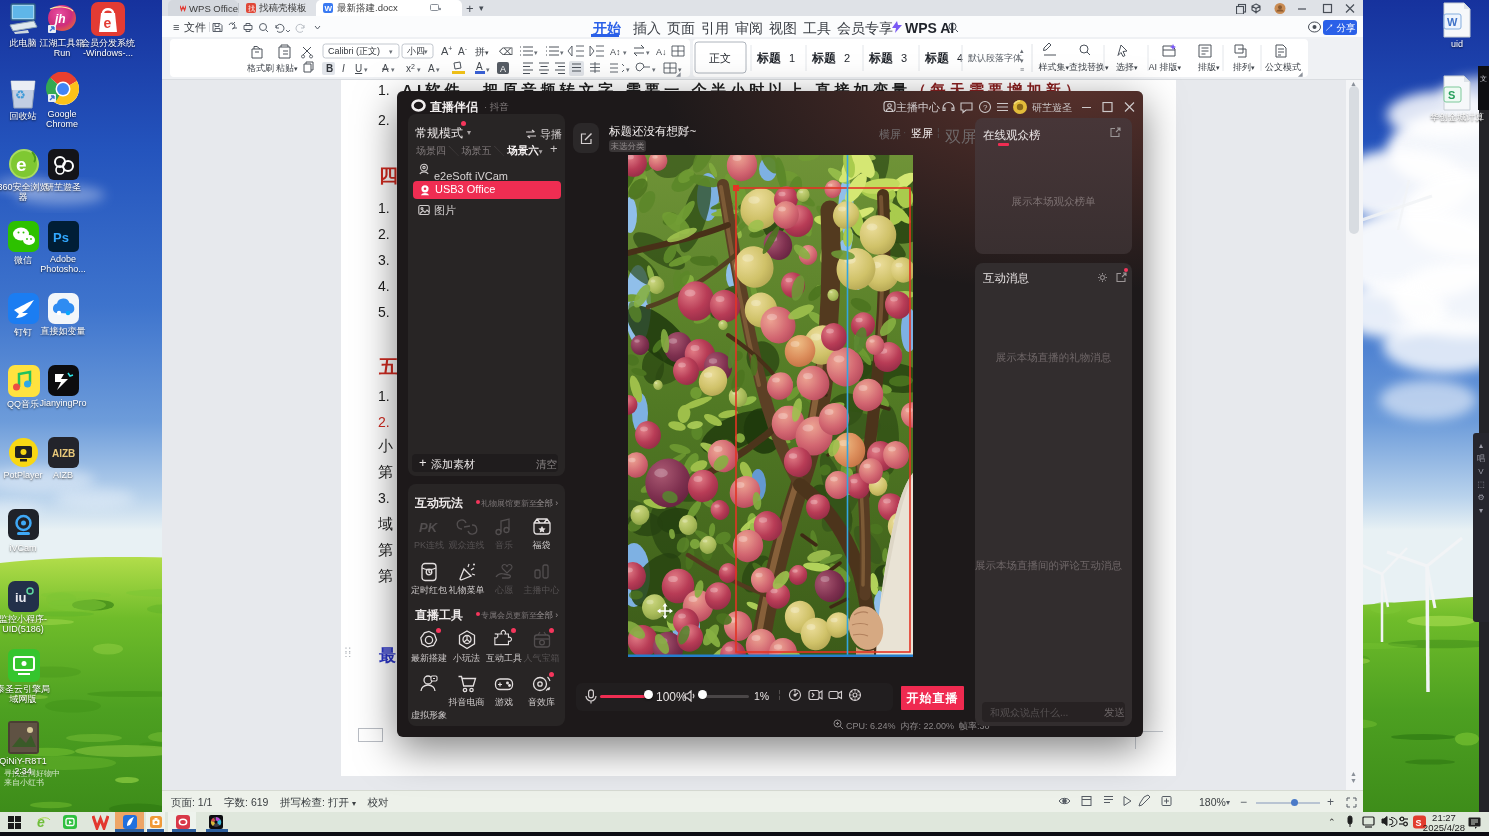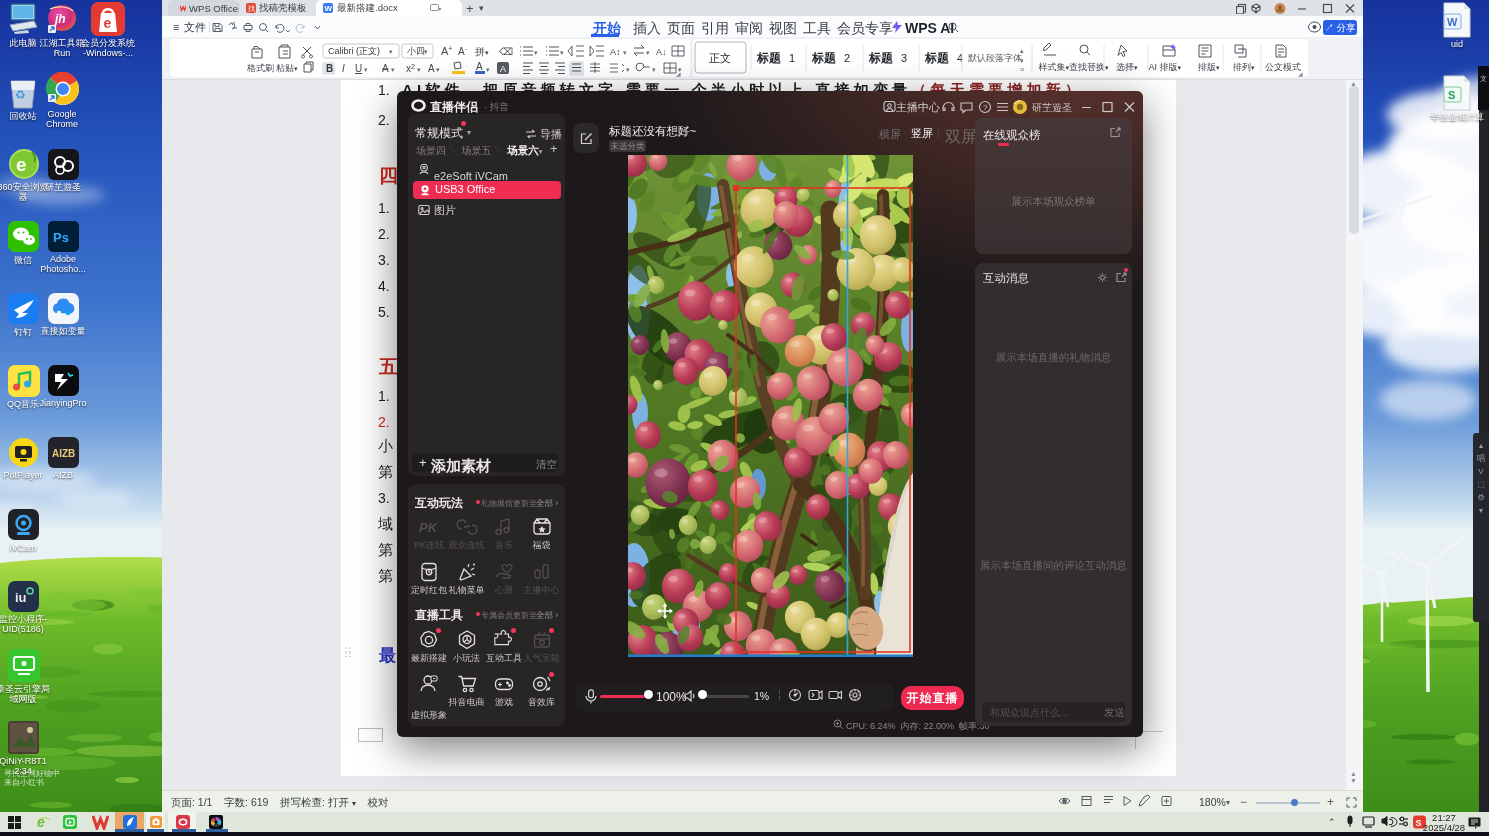--- a/index.html
+++ b/index.html
@@ -716,21 +716,21 @@
  <svg class="ab" style="left:21px;top:113px" width="12" height="12" viewBox="0 0 12 12">
         <g stroke="#d0cccc" stroke-width="1.1" fill="none">
           <rect x="0.8" y="1.5" width="10.4" height="9" rx="1.5"></rect>
           <circle cx="4" cy="4.5" r="1"></circle>
           <path d="M2,9.5 l3,-3 l2,2 l2,-2.5 l2,2"></path>
         </g>
       </svg>
  <div class="lw" style="left:37px;top:112px;font-size:11px;color:#d7d3d3">图片</div>
  <div class="ab" style="left:15px;top:363px;width:146px;height:18px;background:#1f1c1d;border-radius:4px"></div>
  <div class="lw" style="left:22px;top:364px;font-size:13px;color:#eae6e6">+</div>
- <div class="lw" style="left:34px;top:366px;font-size:15px;color:#eae6e6;font-weight:bold">添加素材</div>
+ <div class="lw" style="left:34px;top:366px;font-size:11px;color:#eae6e6;font-weight:normal">添加素材</div>
  <div class="lw" style="left:139px;top:367px;font-size:10.5px;color:#8a8586">清空</div>
 
  <div class="ab" style="left:11px;top:393px;width:157px;height:242px;background:#282525;border-radius:8px"></div>
  <div class="lw" style="left:18px;top:404px;font-size:12px;font-weight:bold;color:#eeeaea">互动玩法</div>
  <div class="reddot" style="left:79px;top:409px;width:4px;height:4px"></div>
  <div class="lw" style="left:84px;top:407px;font-size:8px;color:#7e7879">礼物展馆更新至</div>
  <div class="lw" style="left:139px;top:407px;font-size:8.5px;color:#9c9697">全部 ›</div>
  <svg class="ab" style="left:21px;top:425px" width="22" height="22" viewBox="0 0 22 22">
         <text x="1" y="16" font-size="13" font-style="italic" font-weight="bold" fill="#524e4f">PK</text>
       </svg>
@@ -1446,21 +1446,21 @@
           <circle cx="7" cy="7" r="1" fill="#d5d0d1"></circle>
    <rect x="21" y="2.5" width="10" height="9" rx="2"></rect>
           <path d="M31,5 l3,-2 v8 l-3,-2 M24,5 l2,2 l-2,2"></path>
    <rect x="41" y="3.5" width="9" height="7" rx="1.5"></rect>
           <path d="M50,5.5 l3.5,-2 v7 l-3.5,-2"></path>
    <circle cx="67" cy="7" r="5.5"></circle>
           <circle cx="67" cy="7" r="2"></circle>
           <path d="M67,1.5 v2 M67,10.5 v2 M61.5,7 h2 M70.5,7 h2 M63,3 l1.4,1.4 M71,3 l-1.4,1.4 M63,11 l1.4,-1.4 M71,11 l-1.4,-1.4"></path>
   </g>
  </svg>
- <div class="ab" style="left:504px;top:595px;width:63px;height:24px;background:#ef2a50;border-radius:10px;color:#fff;font-size:12px;font-weight:bold;text-align:center;line-height:24px;letter-spacing:1px">开始直播</div>
+ <div class="ab" style="left:504px;top:595px;width:63px;height:24px;background:#ef2a50;border-radius:1px;color:#fff;font-size:12px;font-weight:bold;text-align:center;line-height:24px;letter-spacing:1px">开始直播</div>
  <svg class="ab" style="left:436px;top:628px" width="11" height="11" viewBox="0 0 11 11">
         <g stroke="#8b8788" fill="none">
           <circle cx="4.5" cy="4.5" r="3.5"></circle>
           <line x1="7.2" y1="7.2" x2="10" y2="10"></line>
           <path d="M3,4.5 h3 M4.5,3 v3"></path>
         </g>
       </svg>
  <div class="lw" style="left:449px;top:629px;font-size:9px;color:#8b8788">CPU: 6.24%&nbsp;&nbsp;内存: 22.00%&nbsp;&nbsp;帧率:30</div>
 
  <div class="ab" style="left:578px;top:27px;width:157px;height:136px;background:linear-gradient(180deg,#473638,#392f30);border-radius:8px"></div>
@@ -1480,21 +1480,21 @@
           <path d="M5.5,1 v1.5 M5.5,8.5 v1.5 M1,5.5 h1.5 M8.5,5.5 h1.5 M2.3,2.3 l1.1,1.1 M7.6,7.6 l1.1,1.1 M2.3,8.7 l1.1,-1.1 M7.6,3.4 l1.1,-1.1"></path>
         </g>
       </svg>
  <svg class="ab" style="left:719px;top:181px" width="11" height="11" viewBox="0 0 11 11">
         <g stroke="#9b9596" stroke-width="1.1" fill="none">
           <path d="M9,6 v3.5 h-8 v-8 H5 M6,5 l4,-4 M7,1 h3 v3"></path>
         </g>
       </svg>
  <div class="reddot" style="left:727px;top:177px;width:4px;height:4px"></div>
   <div class="lw" style="left:578px;top:260px;width:157px;text-align:center;font-size:10.5px;color:#6f6768">展示本场直播的礼物消息</div>
- <div class="lw" style="left:578px;top:468px;width:157px;text-align:center;font-size:10.5px;color:#6f6768">展示本场直播间的评论互动消息</div>
+ <div class="lw" style="left:578px;top:468px;width:157px;font-size:10.5px;color:#6f6768">展示本场直播间的评论互动消息</div>
  <div class="ab" style="left:585px;top:611px;width:143px;height:20px;background:#272223;border-radius:4px"></div>
  <div class="lw" style="left:593px;top:615px;font-size:10px;color:#575253">和观众说点什么...</div>
  <div class="lw" style="left:707px;top:615px;font-size:10.5px;color:#6b6566">发送</div>
 </div>
 
 <div class="ab" style="left:0;top:812px;width:1489px;height:20px;background:#dfe7dc"></div>
 <div class="ab" style="left:115px;top:812px;width:29px;height:20px;background:#eda566"></div>
 <div class="ab" style="left:146px;top:812px;width:19px;height:20px;background:#eef3ed"></div>
 <div class="ab" style="left:168px;top:812px;width:28px;height:20px;background:#eef3ed"></div>
 <svg class="ab" style="left:8px;top:816px" width="13" height="13" viewBox="0 0 13 13">

